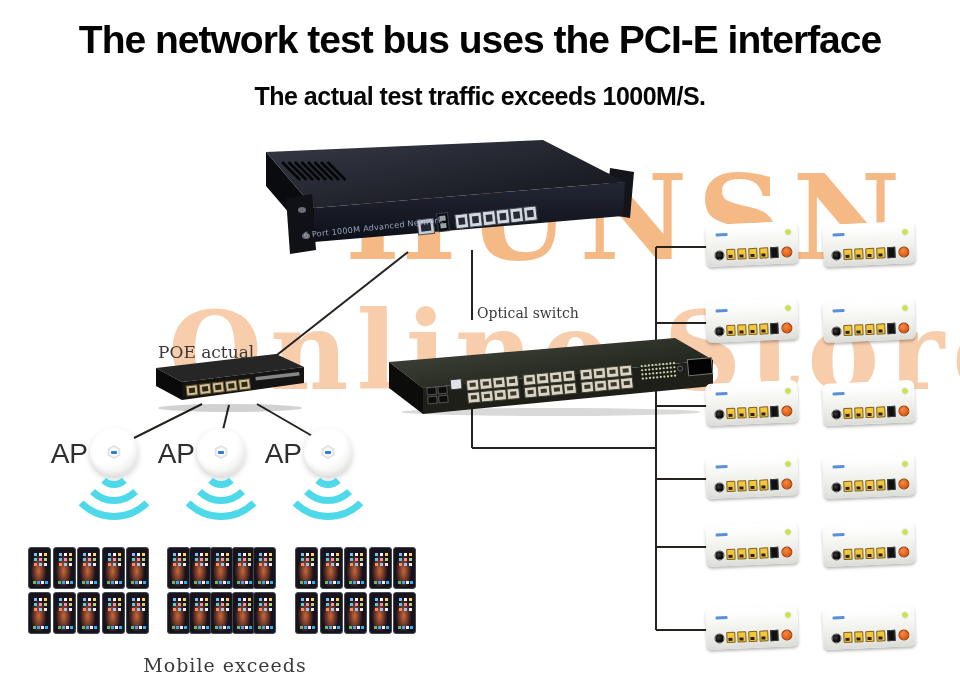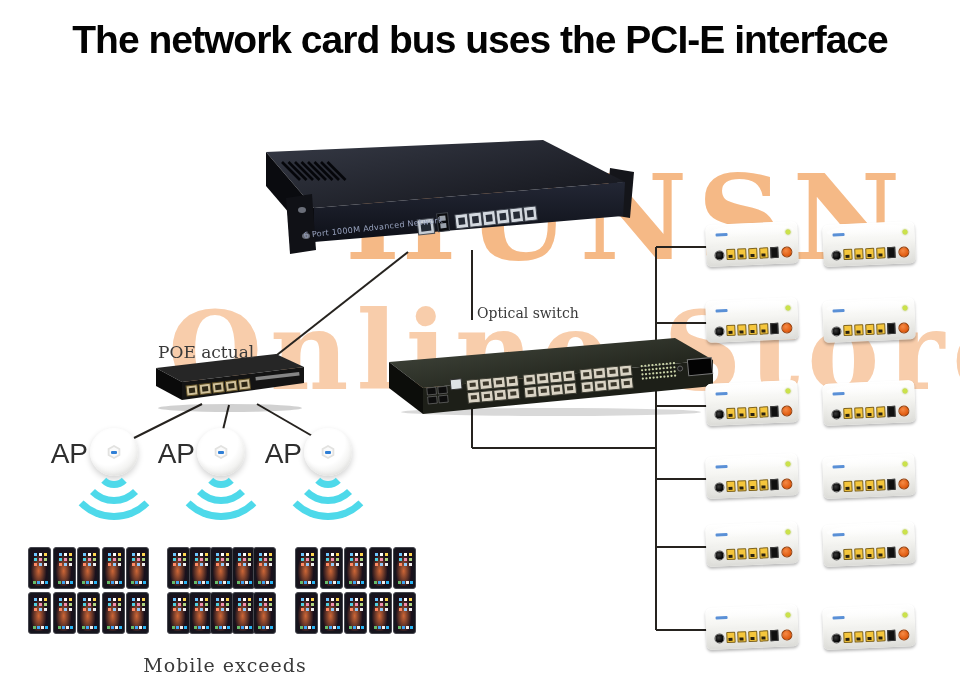--- a/index.html
+++ b/index.html
@@ -76,21 +76,22 @@
          background:radial-gradient(circle at 40% 35%,#f58a45,var(--btn-o,#e05a0f) 70%)}
 </style>
 </head>
 <body>
 
 <div id="canvas">
 
   <div class="wm wm-1">HUNSN</div>
   <div class="wm wm-2">Online Store</div>
 
-  <div class="title">The network card bus uses the PCI-E interface</div>
+  <div class="title">The network test bus uses the PCI-E interface</div>
+  <div class="subtitle">The actual test traffic exceeds 1000M/S.</div>
 
   <svg id="wires" width="960" height="690">
       <line x1="408" y1="252" x2="268" y2="362" class="wire"></line>
       <line x1="472" y1="250" x2="472" y2="320" class="wire"></line>
       <line x1="472" y1="396" x2="472" y2="448" class="wire"></line>
       <line x1="472" y1="448" x2="656" y2="448" class="wire"></line>
       <line x1="656" y1="247" x2="656" y2="630" class="wire"></line>
       <line x1="202" y1="404" x2="134" y2="438" class="wire"></line>
       <line x1="229" y1="405" x2="222" y2="434" class="wire"></line>
       <line x1="257" y1="404" x2="314" y2="437" class="wire"></line>

